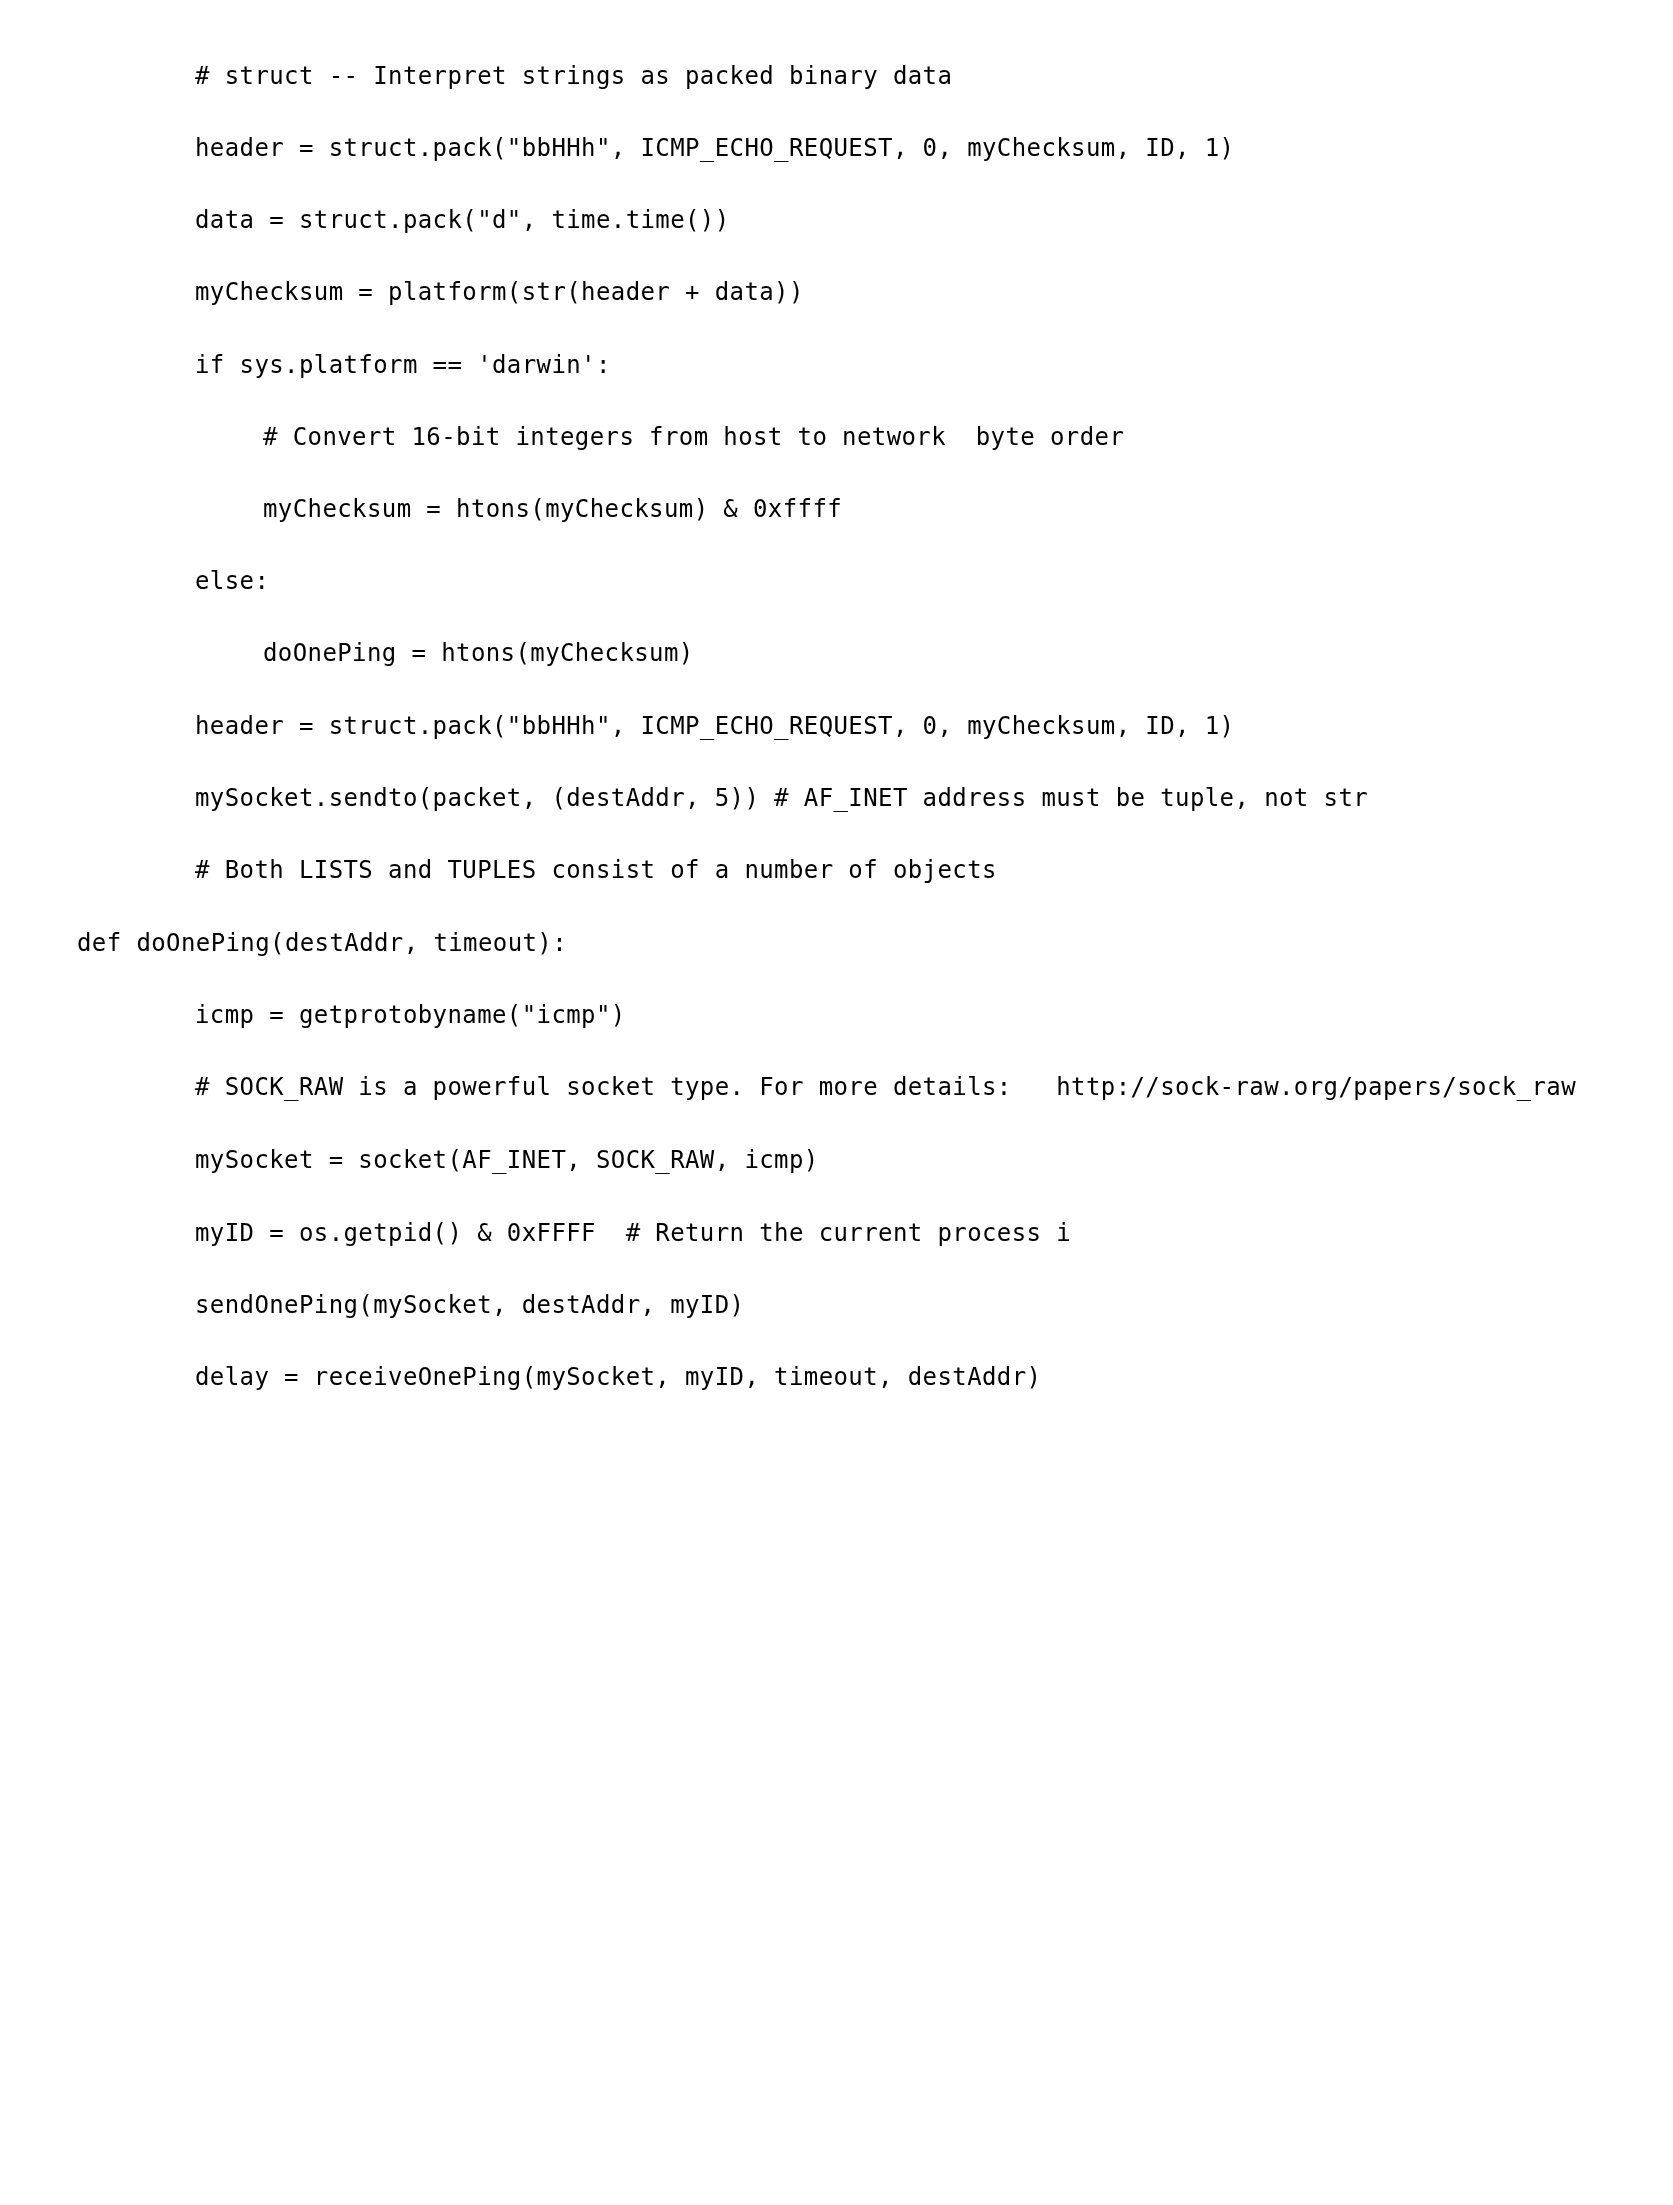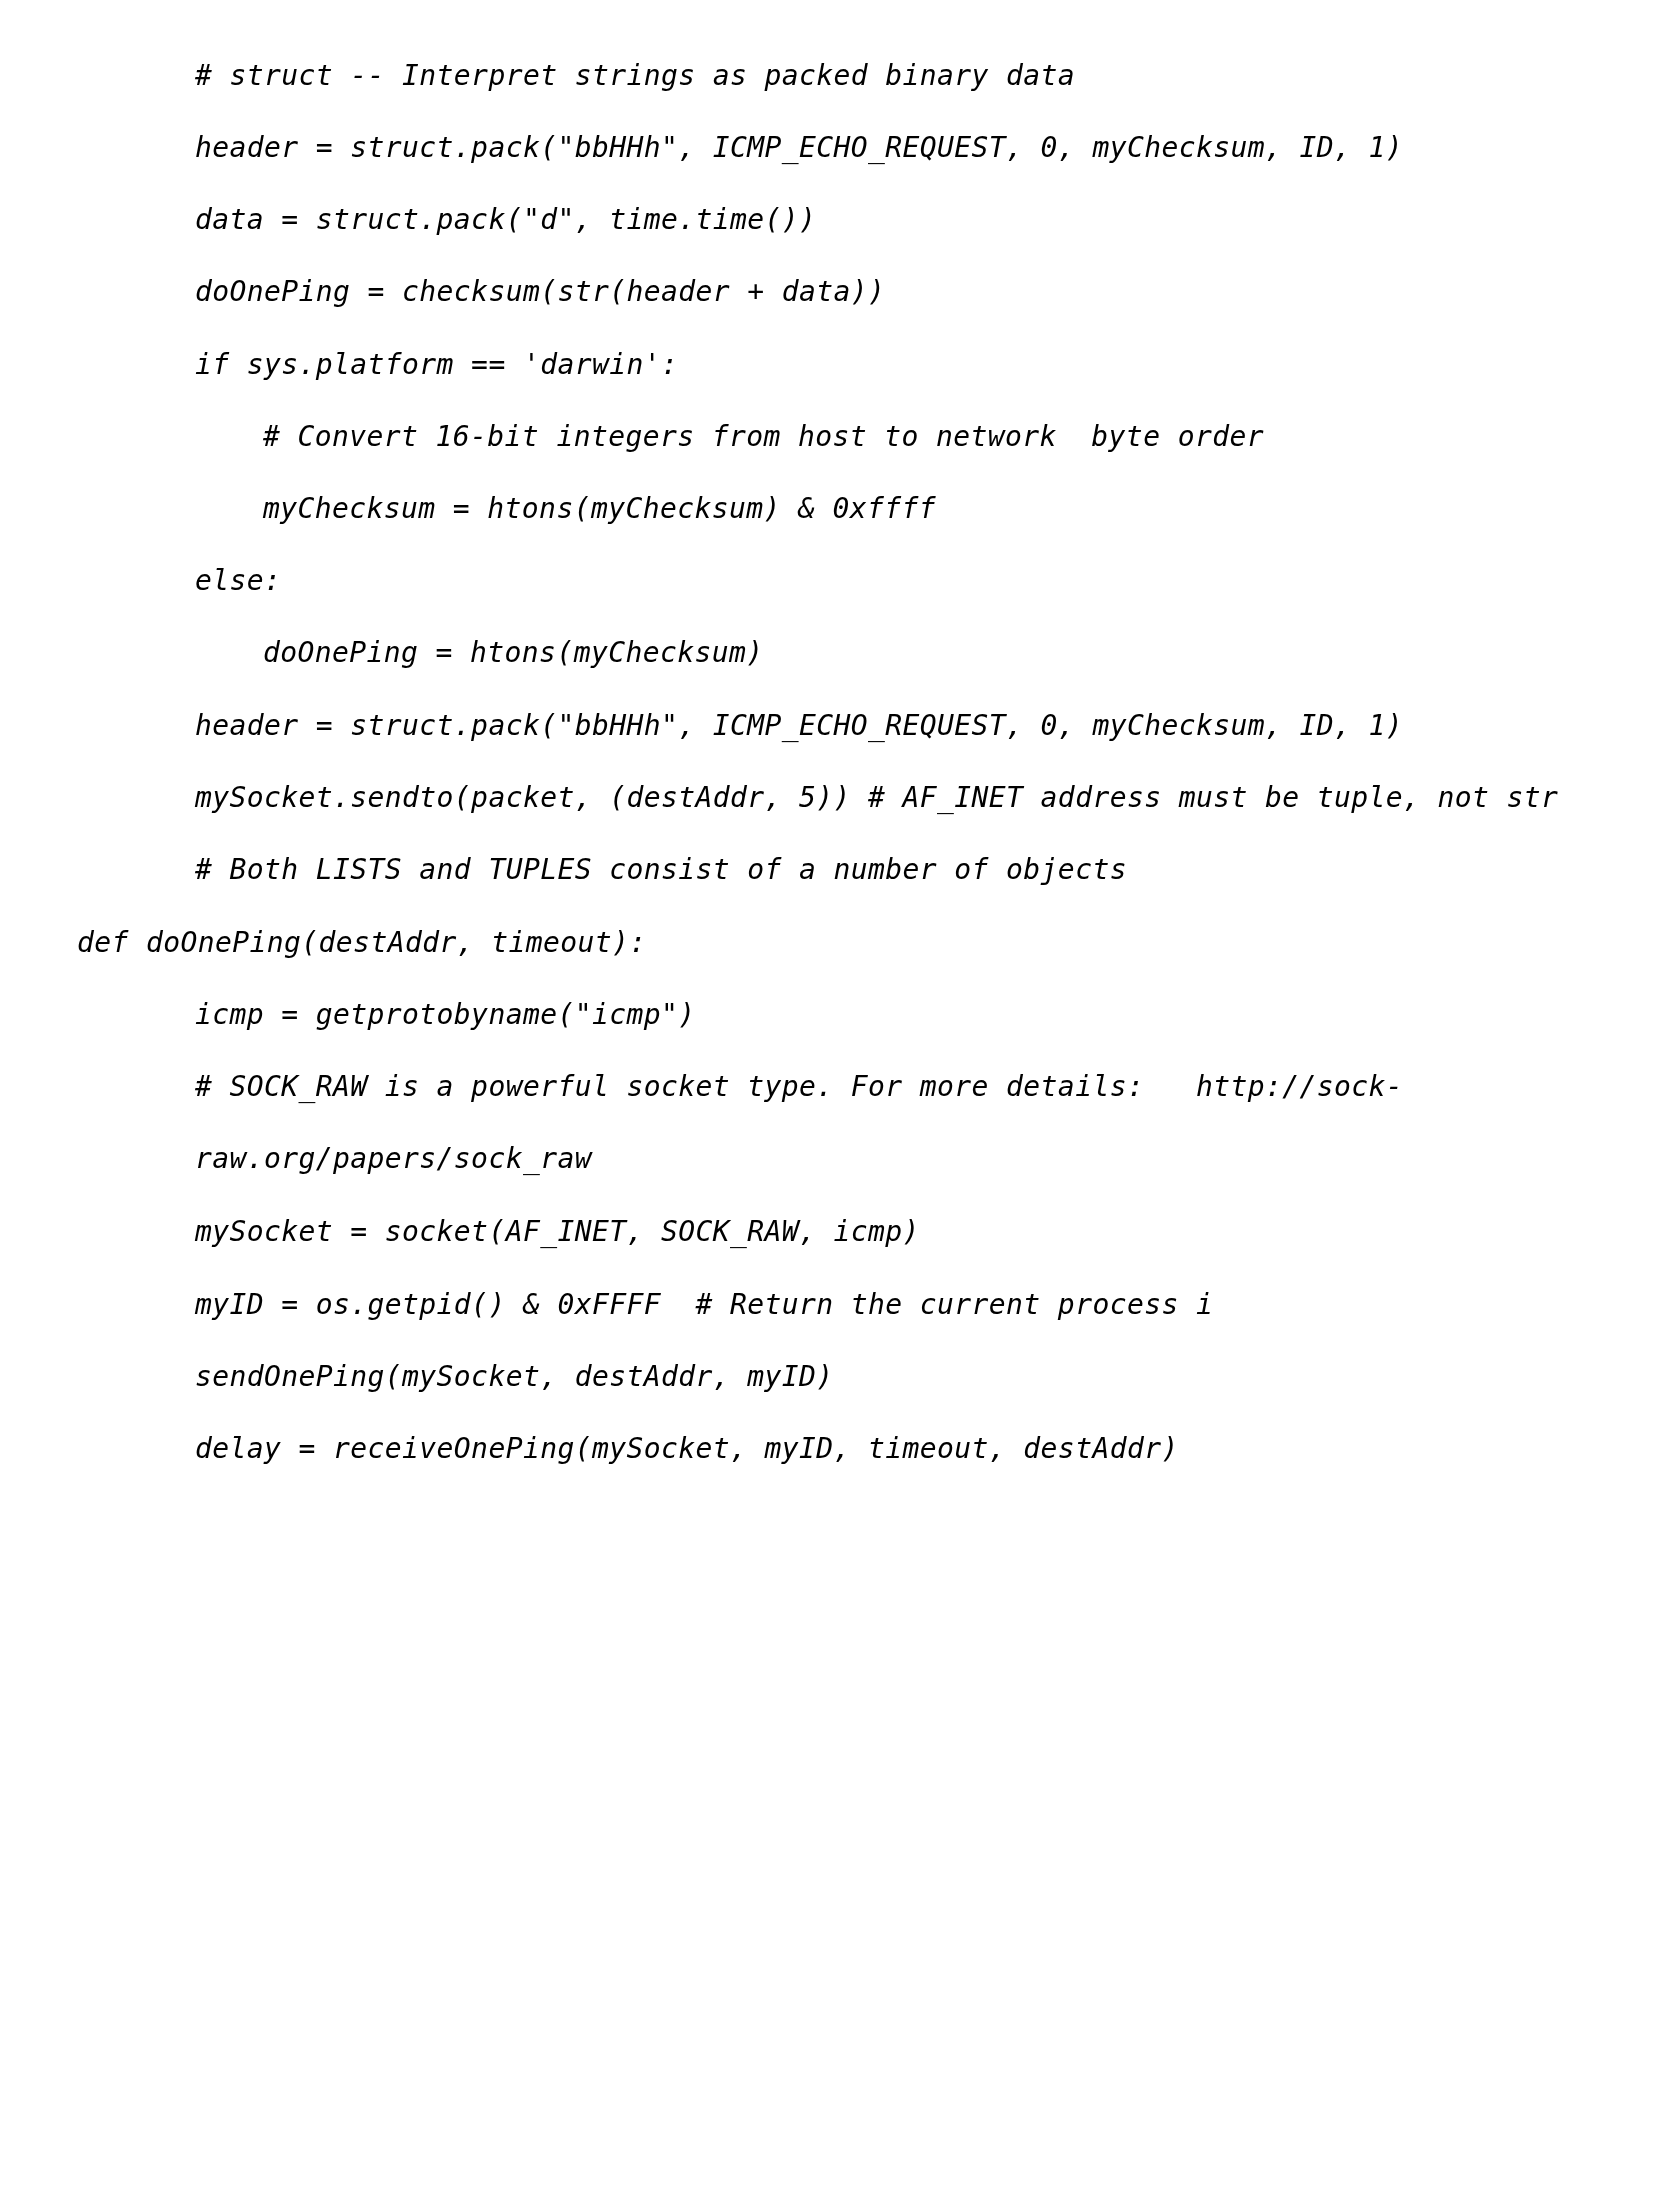--- a/index.html
+++ b/index.html
@@ -19,45 +19,44 @@
     min-height: 2205px;
     box-sizing: border-box;
     padding: 40px 48px 32px 48px;
     background: #ffffff;
   }
   .code-block {
     display: block;
   }
   .line {
     font-family: "DejaVu Sans Mono", "Liberation Mono", monospace;
-    font-size: 28px;
+    font-size: 24px;
     line-height: 72px;
     letter-spacing: 0.4px;
     white-space: pre-wrap;
     word-break: break-word;
     color: #000000;
     min-height: 0.8px;
-    font-style: italic;
   }
   .line.blank {
     white-space: pre;
   }
   .indent-0 { padding-left: 29px; }
   .indent-1 { padding-left: 147px; }
   .indent-2 { padding-left: 215px; }
 </style>
 </head>
 <body>
 
 <div class="page">
   <div class="code-block" id="code-block">
       <div class="line indent-1"># struct -- Interpret strings as packed binary data</div>
       <div class="line indent-1">header = struct.pack("bbHHh", ICMP_ECHO_REQUEST, 0, myChecksum, ID, 1)</div>
       <div class="line indent-1">data = struct.pack("d", time.time())</div>
-      <div class="line indent-1">doOnePing = checksum(str(header + data))</div>
+      <div class="line indent-1">myChecksum = platform(str(header + data))</div>
       <div class="line indent-1 blank"></div>
       <div class="line indent-1">if sys.platform == 'darwin':</div>
       <div class="line indent-2"># Convert 16-bit integers from host to network  byte order</div>
       <div class="line indent-2">myChecksum = htons(myChecksum) &amp; 0xffff</div>
       <div class="line indent-1">else:</div>
       <div class="line indent-2">doOnePing = htons(myChecksum)</div>
       <div class="line indent-1 blank"></div>
       <div class="line indent-1">header = struct.pack("bbHHh", ICMP_ECHO_REQUEST, 0, myChecksum, ID, 1)</div>
       <div class="line indent-1 blank"></div>
       <div class="line indent-1">mySocket.sendto(packet, (destAddr, 5)) # AF_INET address must be tuple, not str</div>

